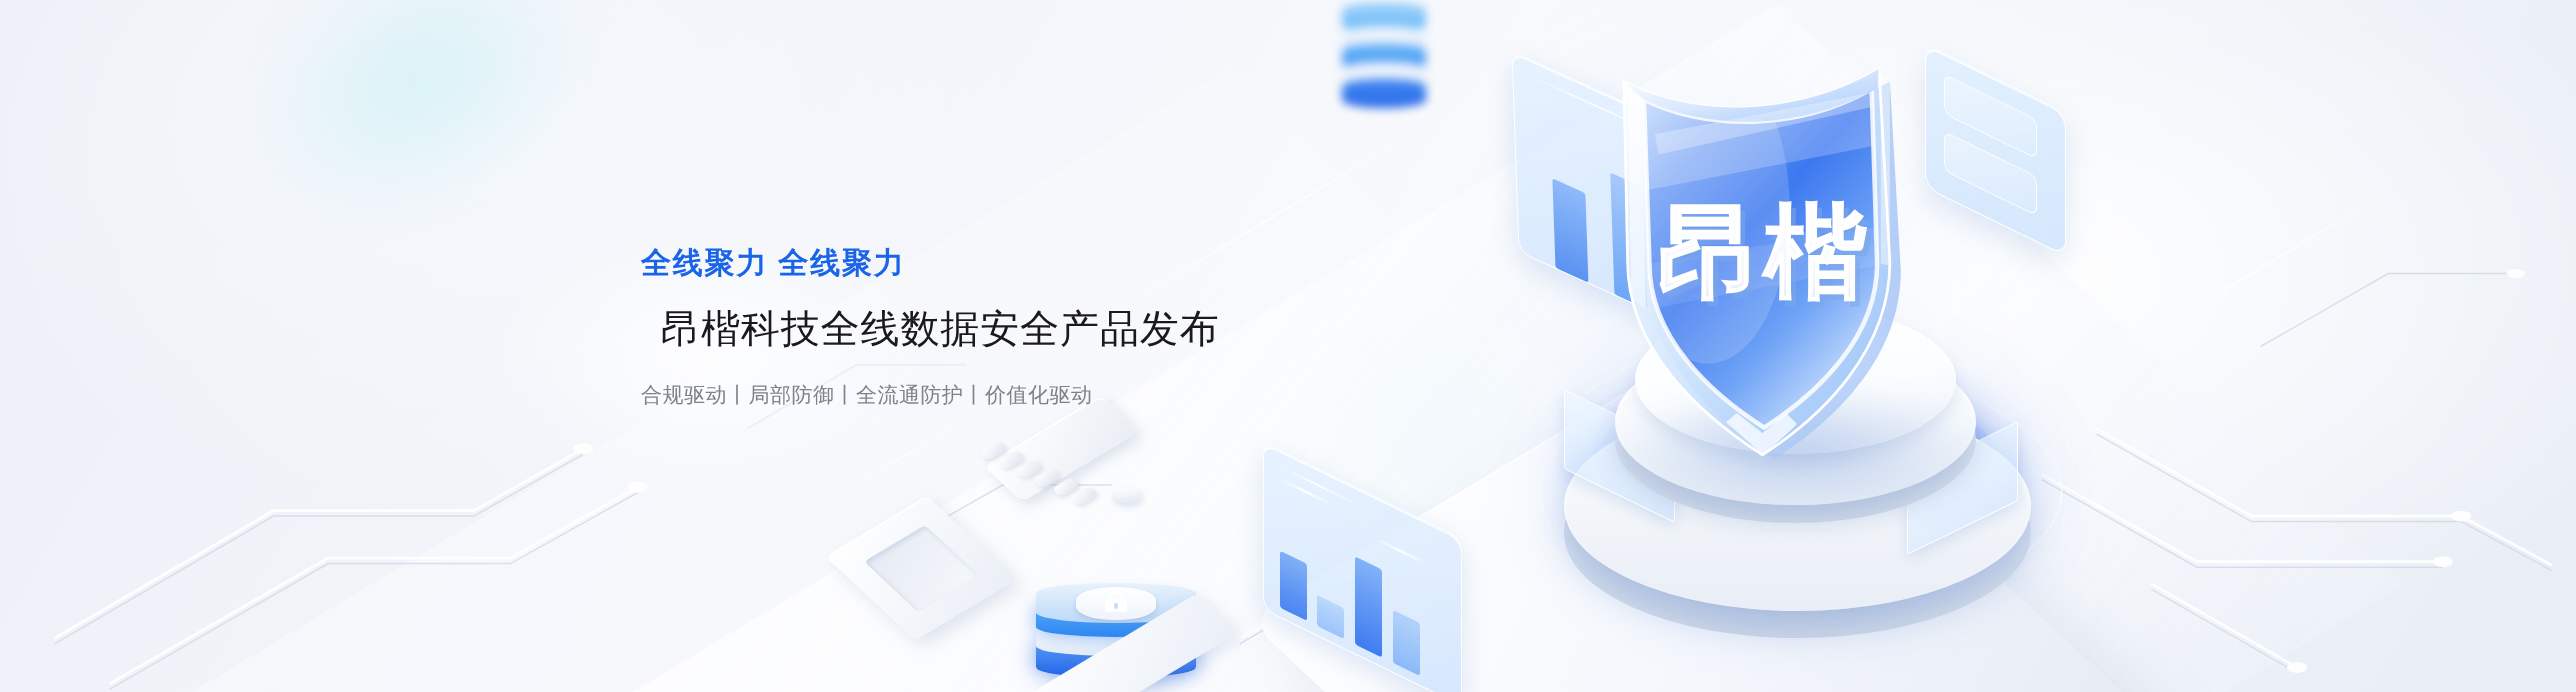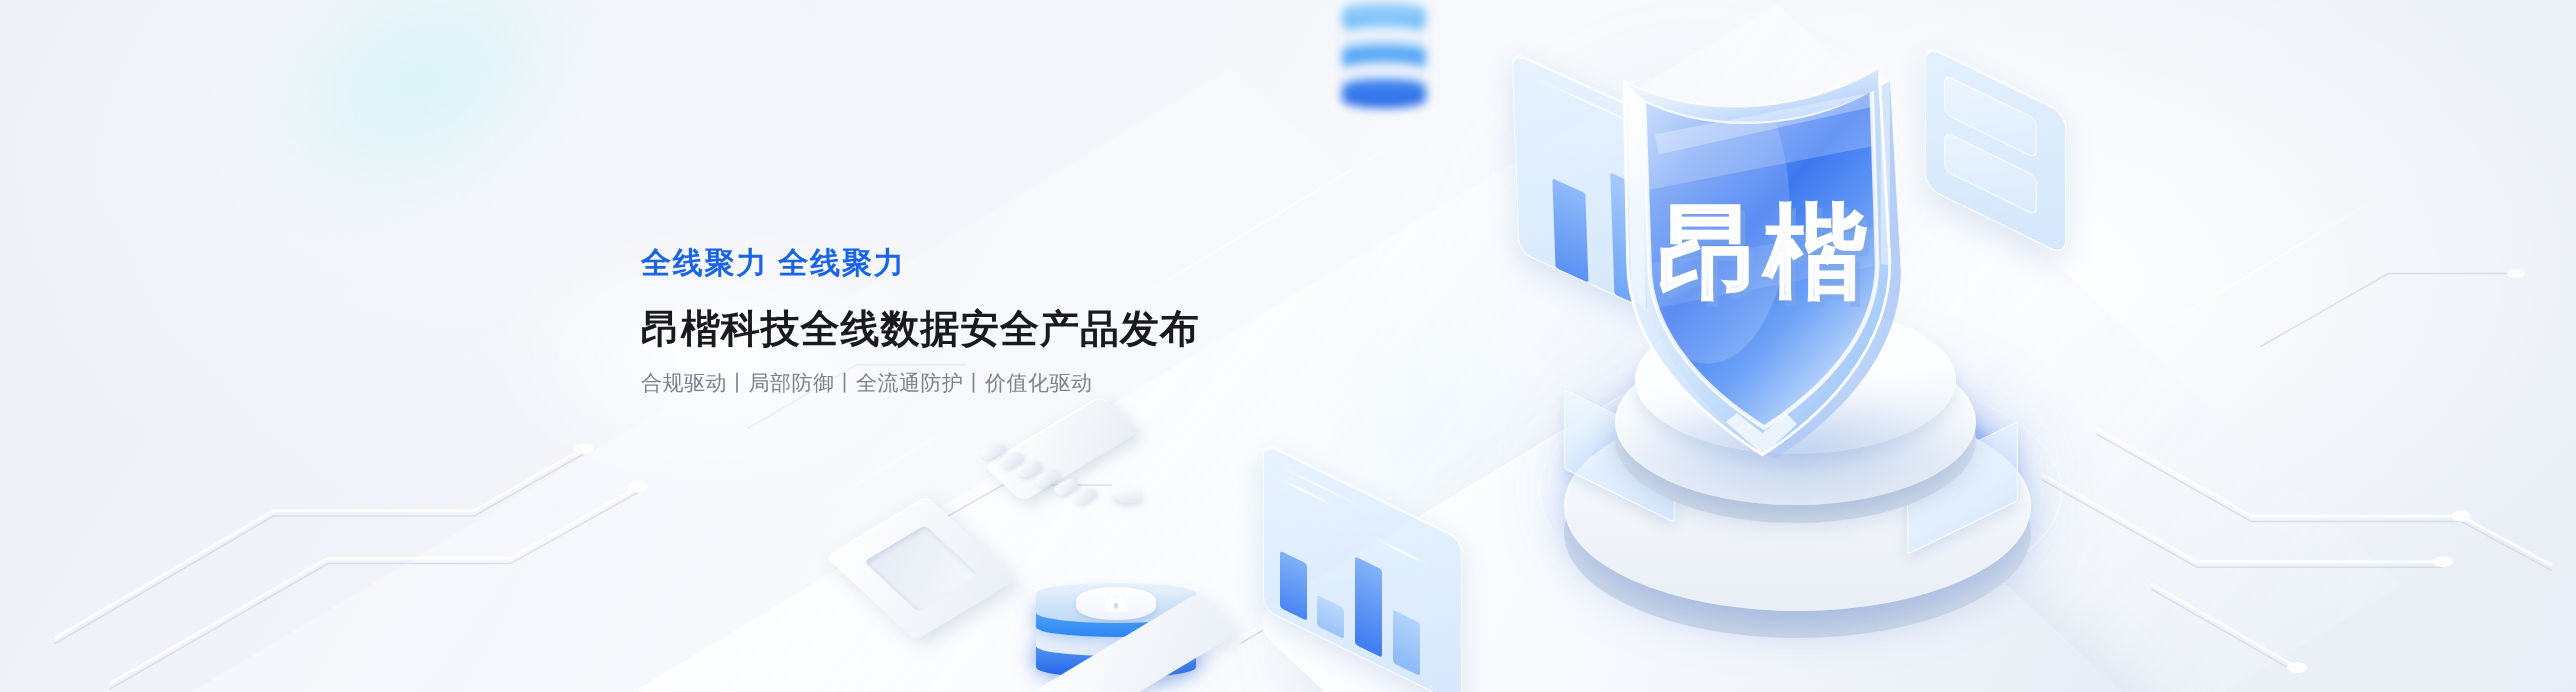--- a/index.html
+++ b/index.html
@@ -33,23 +33,23 @@
     transform:rotate(-31deg) skewX(16deg);opacity:.6;}
   .ridge{position:absolute;height:1.8px;background:linear-gradient(90deg,rgba(255,255,255,0),rgba(255,255,255,.95),rgba(255,255,255,0));transform:rotate(-31deg);opacity:.9;}
 
   
   .circuit{position:absolute;left:0;top:0;width:2576px;height:693px;pointer-events:none;}
 
   
   .copy{position:absolute;left:641px;top:248px;width:656px;}
   .eyebrow{font-size:30px;font-weight:bold;letter-spacing:1.8px;line-height:1;color:#1a64e8;
     white-space:nowrap;text-shadow:0 0.9px 1.8px rgba(255,255,255,.7);}
-  .headline{margin-top:31px;font-size:39px;font-weight:bold;letter-spacing:0.9px;line-height:1;
-    color:#1a1a1e;white-space:nowrap;text-shadow:0 0.9px 1.8px rgba(255,255,255,.6);}
-  .tagline{margin-top:24px;font-size:21px;letter-spacing:0.5px;line-height:1;color:#7c828c;white-space:nowrap;}
+  .headline{margin-top:31px;font-size:39px;font-weight:normal;letter-spacing:0.9px;line-height:1;
+    color:#1a1a1e;white-space:nowrap;text-shadow:0 0.9px 1.8px rgba(255,255,255,.6);margin-left:20px;}
+  .tagline{margin-top:36px;font-size:21px;letter-spacing:0.5px;line-height:1;color:#7c828c;white-space:nowrap;}
 
   
   .scene{position:absolute;left:0;top:0;width:2576px;height:693px;}
 
   
   .slab{position:absolute;left:1422px;top:392px;width:565px;height:565px;
     background:linear-gradient(150deg,#ffffff 0%,#f4f7fc 48%,#e6ebf4 100%);
     transform:rotate(-31deg) skewX(16deg);border-radius:31px;
     box-shadow:0 36px 64px rgba(140,160,190,.22), inset 0 1.8px 0 rgba(255,255,255,.9);}
   .slab-edge{position:absolute;left:1422px;top:412px;width:565px;height:565px;

